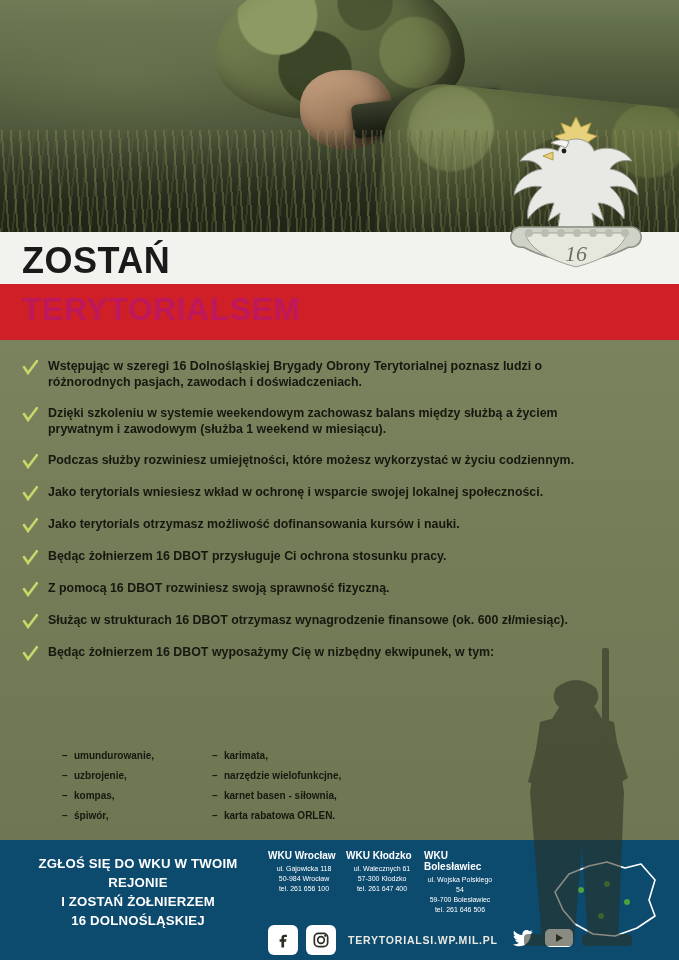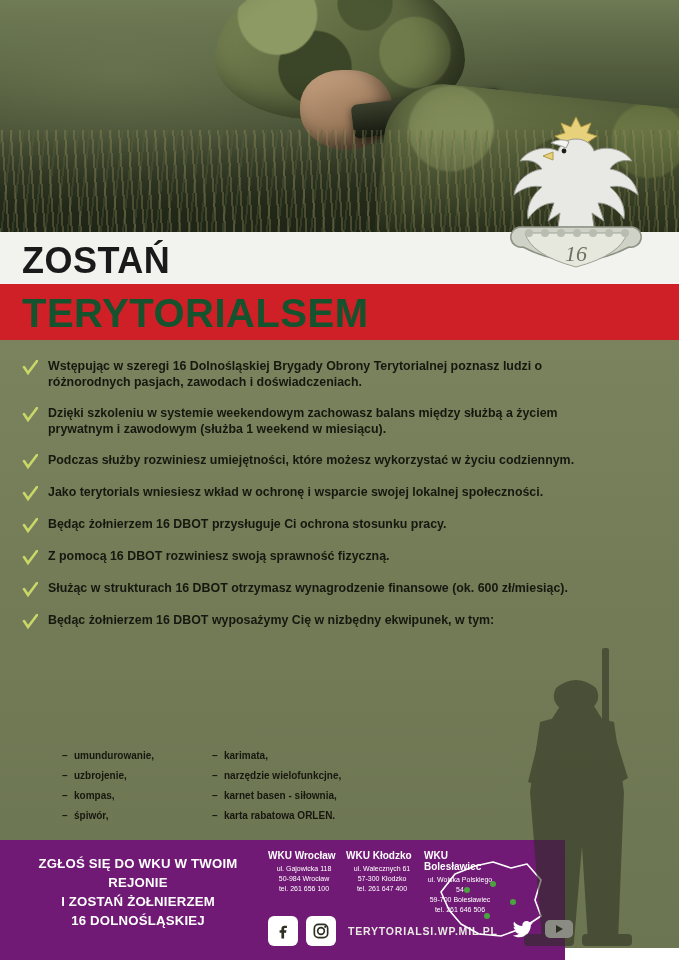--- a/index.html
+++ b/index.html
@@ -81,21 +81,21 @@
     position:absolute; left:0; top:284px; width:679px; height:56px;
     background:#ce2026;
   }
   .title1 {
     position:absolute; left:22px; top:240px;
     font-size: 36px; font-weight: bold; color:#1a1a1a; letter-spacing:.5px;
     font-family:"Liberation Sans", sans-serif;
   }
   .title2 {
     position:absolute; left:22px; top:291px;
-    font-size: 40px; font-weight: bold; color:#14532d; letter-spacing:.5px;
+    font-size: 32px; font-weight: bold; color:#be185d; letter-spacing:.5px;
   }
 
   
   .body-area {
     position:absolute; left:0; top:340px; width:679px; height:608px;
     background: linear-gradient(180deg,#7a835d 0%, #737c57 40%, #6c7551 100%);
     overflow:hidden;
   }
   .soldier-sil {
     position:absolute; right: 10px; bottom: 0; width: 185px; height: 300px;
@@ -125,39 +125,39 @@
   .ecol { width: 150px; }
   .ecol.wide { width: 180px; }
   .eitem {
     font-size: 10px; font-weight:bold; color:#16170f;
     margin-bottom: 9px; white-space: nowrap;
   }
   .eitem .dash { display:inline-block; width:12px; }
 
   
   .footer {
-    position:absolute; left:0; top:840px; width:565px; height:120px;
-    background:#701a75;
+    position:absolute; left:0; top:840px; width:679px; height:120px;
+    background:#0c4a6e;
     color:#ffffff;
   }
   .cta {
     position:absolute; left: 8px; top: 14px; width: 260px;
     text-align:center;
     font-size: 13.2px; font-weight:bold; line-height:1.45;
     letter-spacing:.2px;
   }
   .wku-row {
     position:absolute; left: 268px; top: 10px; width: 300px;
     display:flex; gap: 6px;
   }
   .wku { width: 72px; }
   .wku .wtitle { font-size:10px; font-weight:bold; text-align:left; margin-bottom:3px; }
   .wku .wline { font-size:7px; line-height:1.45; text-align:center; }
   .socials {
-    position:absolute; left: 268px; top: 76px; display:flex; align-items:center; gap:8px;
+    position:absolute; left: 268px; top: 85px; display:flex; align-items:center; gap:8px;
   }
   .sq {
     width:30px; height:30px; border-radius:6px; background:#ffffff; color:#2d2f22;
     display:flex; align-items:center; justify-content:center;
   }
   .siteurl {
     font-size: 10.5px; font-weight:bold; letter-spacing:.8px; color:#e9e9e2;
     margin: 0 4px;
   }
   .mapbox {
@@ -258,20 +258,28 @@
 
       <div class="bullet">
         <span class="check">
           <svg viewBox="0 0 16 16" width="16" height="16">
               <path d="M2 7 L6 13 L15 1" stroke="#c9d66a" stroke-width="2.6" fill="none" stroke-linecap="round"></path>
             </svg>
         </span>
         <span class="btext">Jako terytorials wniesiesz wkład w ochronę i wsparcie swojej lokalnej społeczności.</span>
       </div>
 
+      <div class="bullet">
+        <span class="check">
+          <svg viewBox="0 0 16 16" width="16" height="16">
+              <path d="M2 7 L6 13 L15 1" stroke="#c9d66a" stroke-width="2.6" fill="none" stroke-linecap="round"></path>
+            </svg>
+        </span>
+        <span class="btext">Jako terytorials otrzymasz możliwość dofinansowania kursów i nauki.</span>
+      </div>
 
       <div class="bullet">
         <span class="check">
           <svg viewBox="0 0 16 16" width="16" height="16">
               <path d="M2 7 L6 13 L15 1" stroke="#c9d66a" stroke-width="2.6" fill="none" stroke-linecap="round"></path>
             </svg>
         </span>
         <span class="btext">Będąc żołnierzem 16 DBOT przysługuje Ci ochrona stosunku pracy.</span>
       </div>
 

